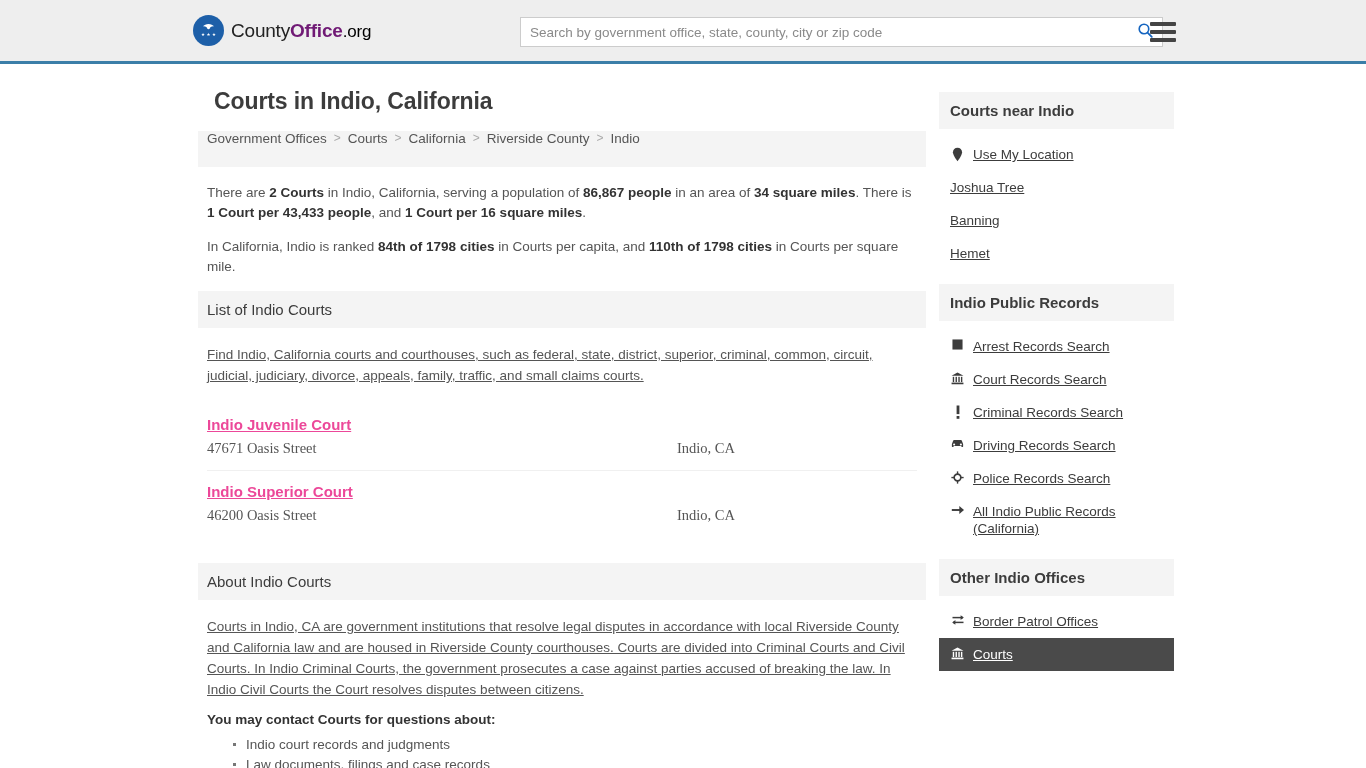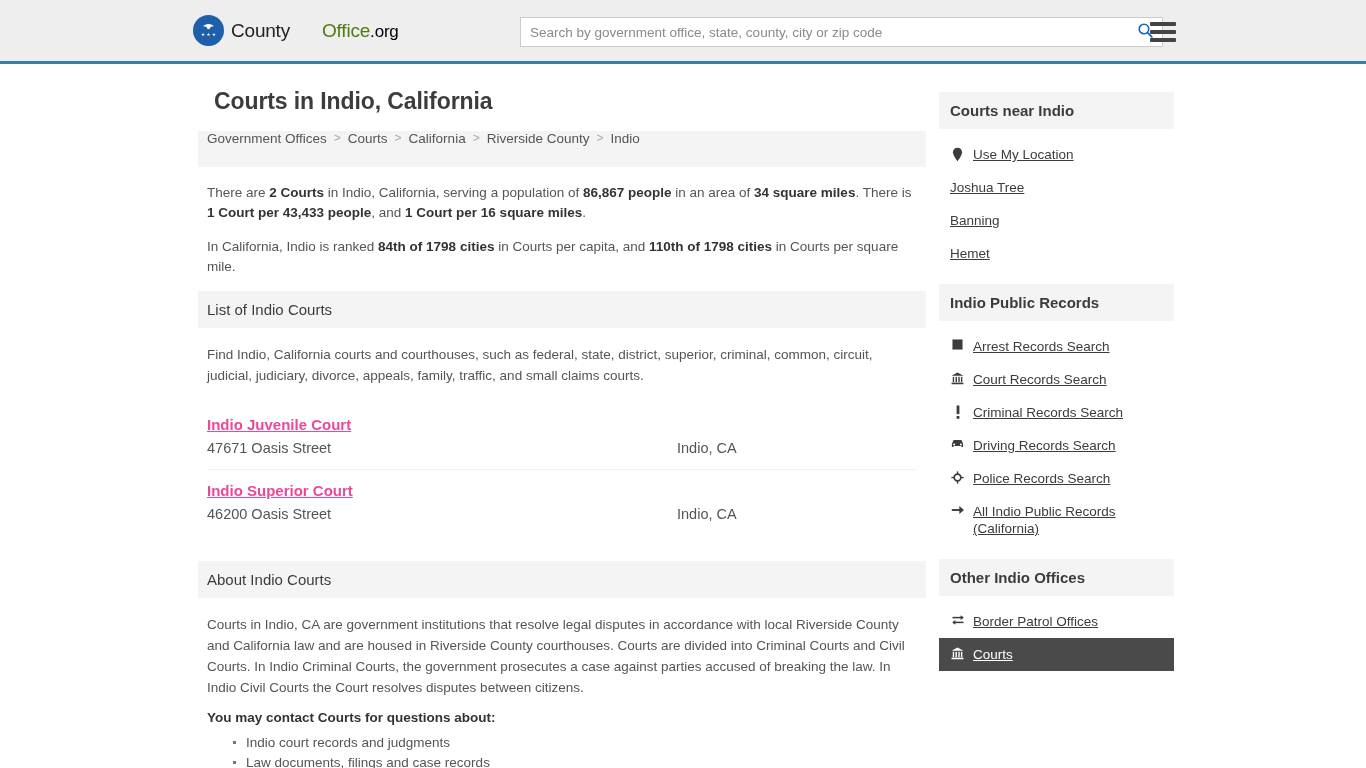--- a/index.html
+++ b/index.html
@@ -34,21 +34,21 @@
     align-items: center;
     justify-content: center;
     flex-shrink: 0;
   }
   .logo-text {
     font-size: 19px;
     letter-spacing: -0.2px;
     color: #222222;
     white-space: nowrap;
   }
-  .logo-text .b { color: #4d7c0f; font-weight: normal; margin-left: 32px; }
+  .logo-text .b { color: #701a75; font-weight: bold; }
   .logo-text .o { color: #000000; font-size: 17px; text-align: right; }
 
   .search-wrap {
     position: absolute;
     left: 520px;
     top: 17px;
     width: 643px;
     height: 30px;
     background: #ffffff;
     border: 1px solid #cccccc;
@@ -154,21 +154,21 @@
     font-weight: normal;
     color: #3c3c3c;
     margin: 12px 0 0 0;
   }
   .section-body {
     font-size: 13.5px;
     color: #555555;
     line-height: 21px;
     padding: 16px 9px 0 9px;
   }
-  .section-body p { margin: 0 0 12px 0; }
+  .section-body p { margin: 0 0 12px 0; text-decoration: underline; }
 
   
   .court-list { padding: 6px 9px 0 9px; }
   .court-item {
     padding: 12px 0 13px 0;
     border-bottom: 1px solid #f0f0f0;
   }
   .court-item:last-child { border-bottom: none; }
   .court-name {
     display: inline-block;
@@ -176,20 +176,21 @@
     font-weight: bold;
     color: #ec4899;
     text-decoration: underline;
     cursor: pointer;
     margin-bottom: 7px;
   }
   .court-row {
     display: flex;
     font-size: 14.5px;
     color: #555555;
+    font-family: Liberation Serif, serif;
   }
   .court-addr { width: 470px; }
   .court-city { color: #555555; }
 
   
   .about-sub {
     font-size: 13.5px;
     font-weight: bold;
     color: #333333;
     margin: 0 0 8px 0;

